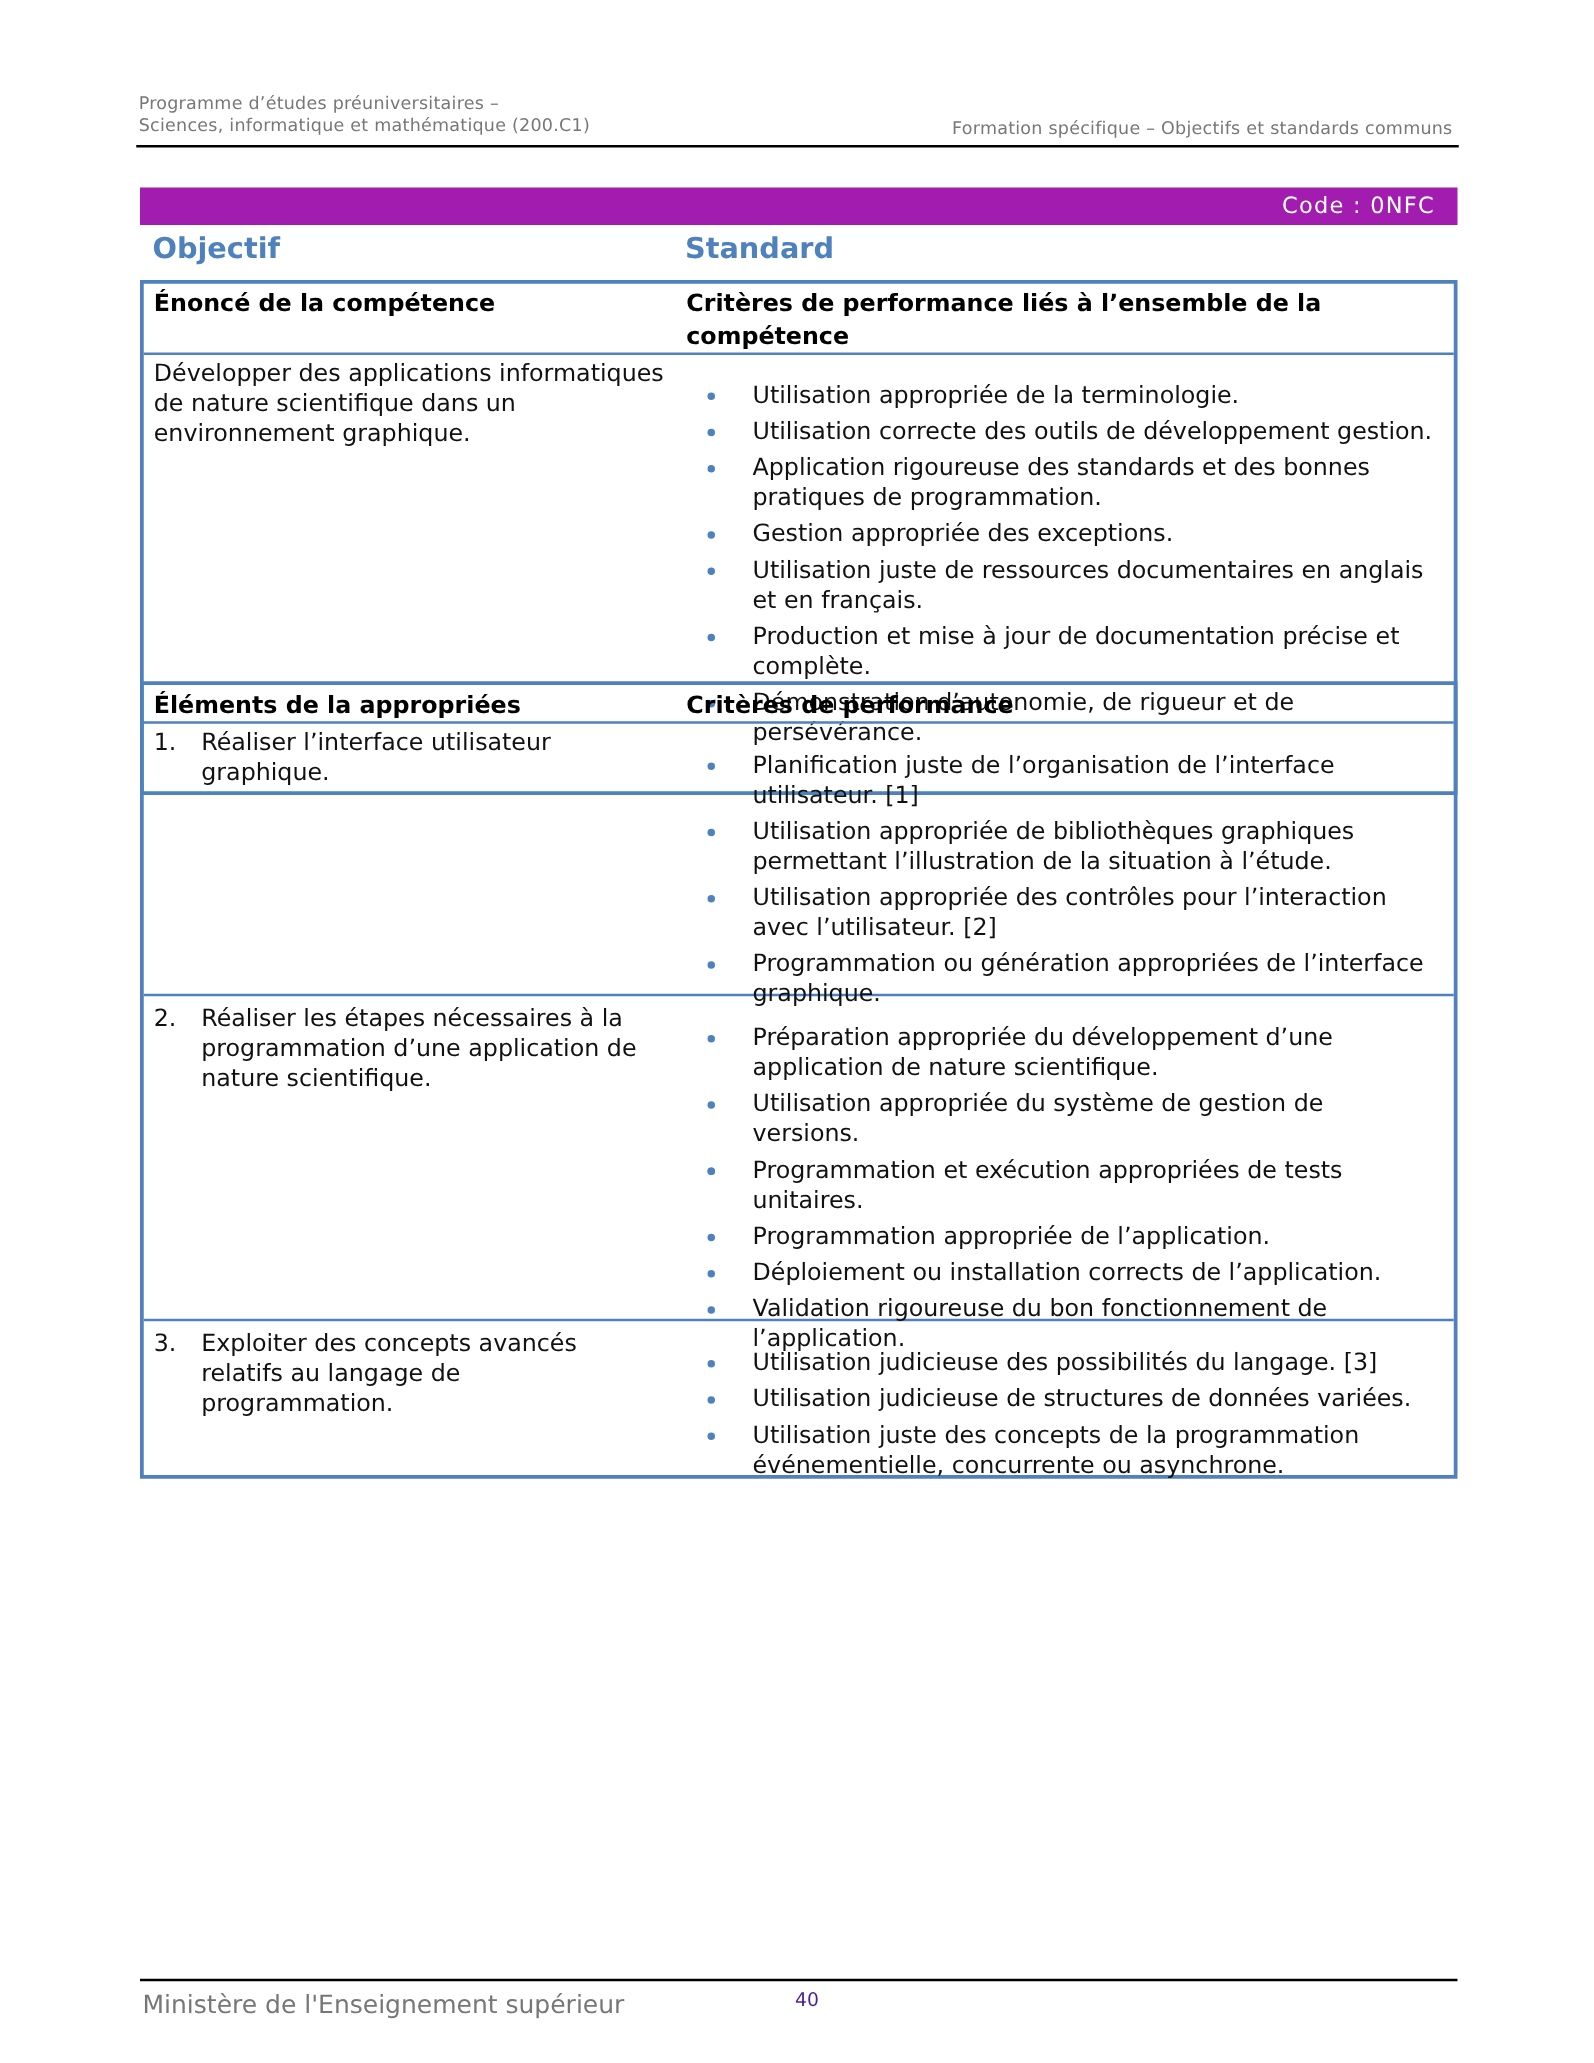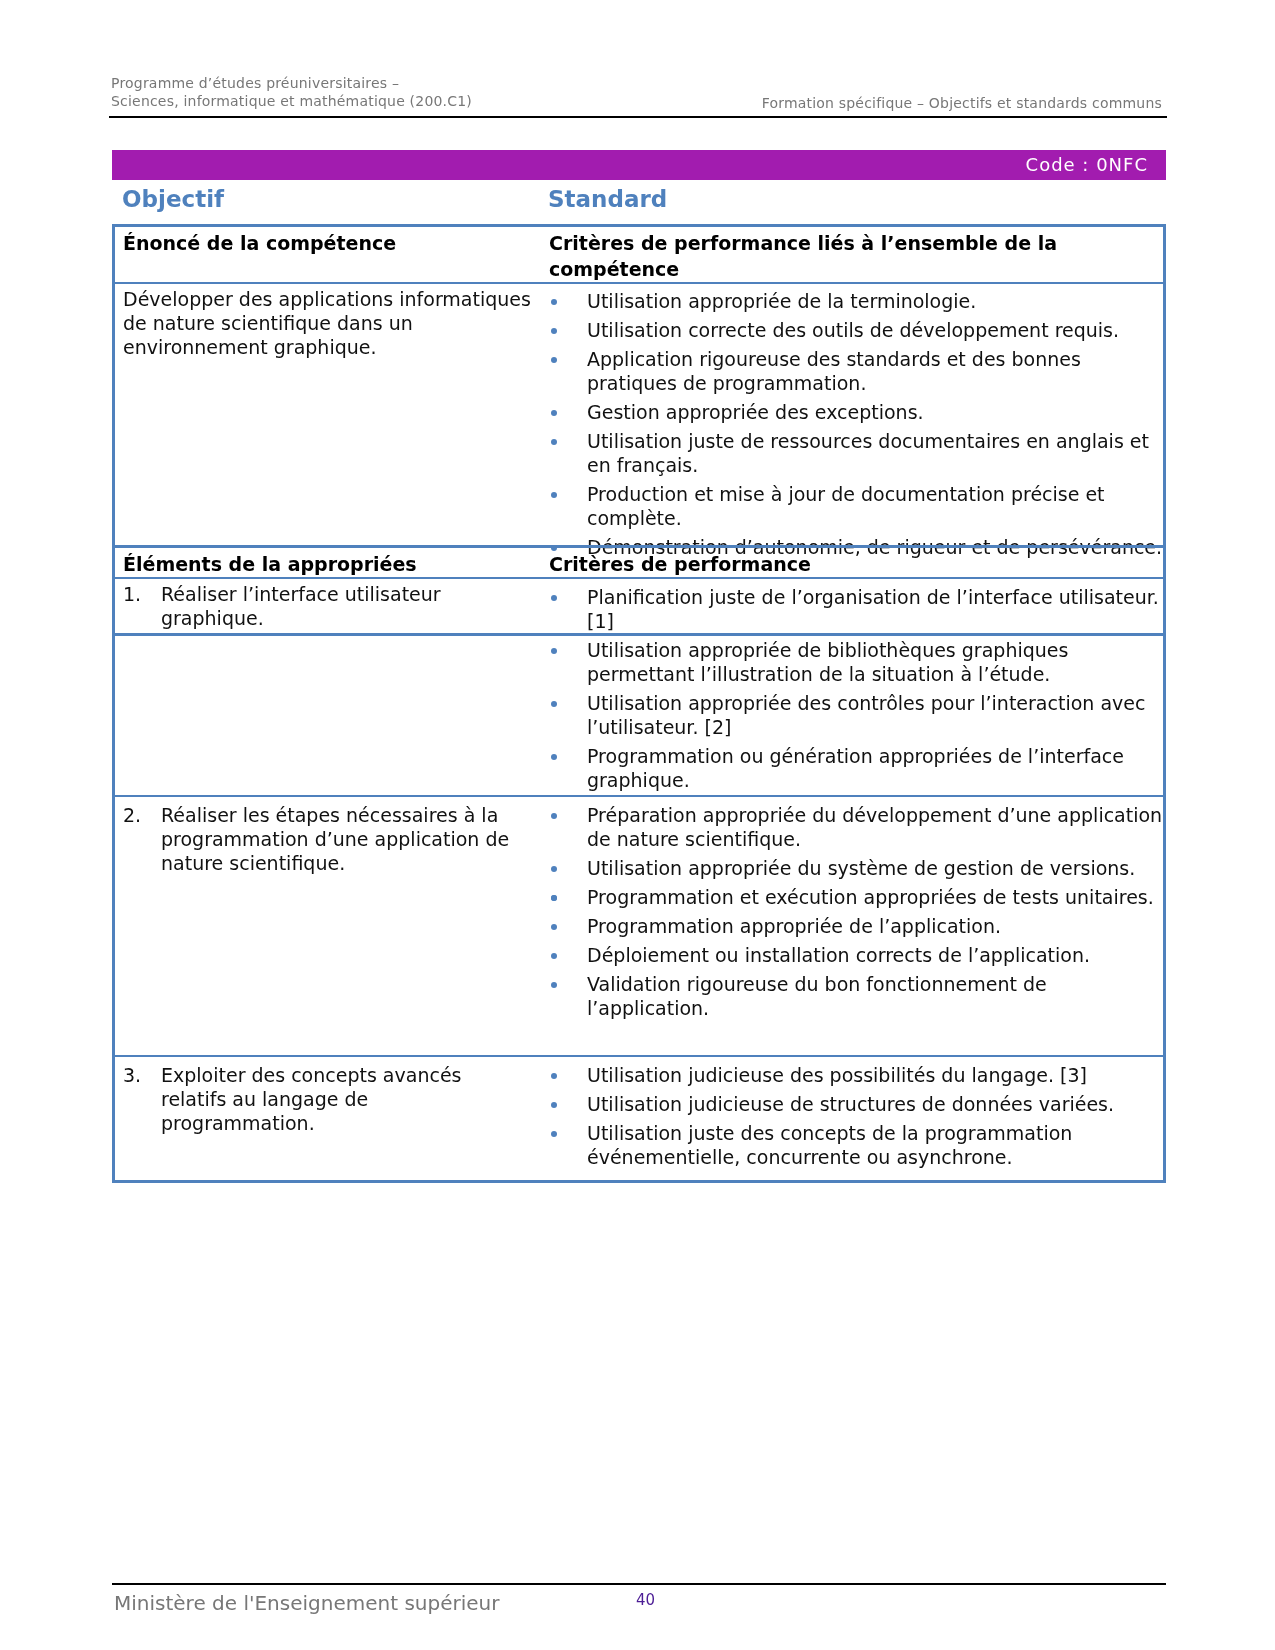--- a/index.html
+++ b/index.html
@@ -16,21 +16,21 @@
   .box1 { top: 224px; height: 412px; }
   .box2 { top: 545px; height: 638px; }
   .row { position: relative; display: flex; border-bottom: 2px solid #4f81bd; }
   .row:last-child { border-bottom: none; }
   .cell-l { width: 426px; padding: 3px 0 0 8px; box-sizing: border-box; }
   .cell-r { flex: 1; padding: 3px 0 0 8px; box-sizing: border-box; }
   .th { font-weight: bold; font-size: 19px; line-height: 26px; color: #000; }
   .txt { font-size: 19px; line-height: 24px; color: #111; }
   .num-item { display: flex; font-size: 19px; line-height: 24px; }
   .num-item .n { width: 38px; flex-shrink: 0; }
-  ul.bl { list-style: none; margin: 0; padding: 0; }
+  ul.bl { list-style: none; margin: 15px; padding: 0; }
   ul.bl li { position: relative; padding-left: 38px; font-size: 19px; line-height: 24px; margin-bottom: 5px; }
   ul.bl li .dot { position: absolute; left: 2px; top: 10px; width: 6px; height: 6px; border-radius: 50%; background: #4f81bd; }
   .page-footer { position: absolute; left: 112px; top: 1583px; width: 1054px; border-top: 2px solid #000; }
   .ftr-left { position: absolute; left: 2px; top: 6px; font-size: 20px; color: #777; }
   .ftr-page { position: absolute; left: 524px; top: 6px; font-size: 15px; color: #4c1d95; }
 </style>
 </head>
 <body>
 
 <div class="page-header">
@@ -51,21 +51,21 @@
 <div class="box box1">
   <div class="row">
     <div class="cell-l th">Énoncé de la compétence</div>
     <div class="cell-r th">Critères de performance liés à l’ensemble de la compétence</div>
   </div>
   <div class="row">
     <div class="cell-l txt" style="padding-right:8px;">Développer des applications informatiques de nature scientifique dans un environnement graphique.</div>
     <div class="cell-r" style="padding-top:5px;">
       <ul class="bl">
         <li><span class="dot"></span><span>Utilisation appropriée de la terminologie.</span></li>
-        <li><span class="dot"></span><span>Utilisation correcte des outils de développement requis.</span></li>
+        <li><span class="dot"></span><span>Utilisation correcte des outils de développement gestion.</span></li>
         <li><span class="dot"></span><span>Application rigoureuse des standards et des bonnes pratiques de programmation.</span></li>
         <li><span class="dot"></span><span>Gestion appropriée des exceptions.</span></li>
         <li><span class="dot"></span><span>Utilisation juste de ressources documentaires en anglais et en français.</span></li>
         <li><span class="dot"></span><span>Production et mise à jour de documentation précise et complète.</span></li>
         <li><span class="dot"></span><span>Démonstration d’autonomie, de rigueur et de persévérance.</span></li>
       </ul>
     </div>
   </div>
 </div>
 

